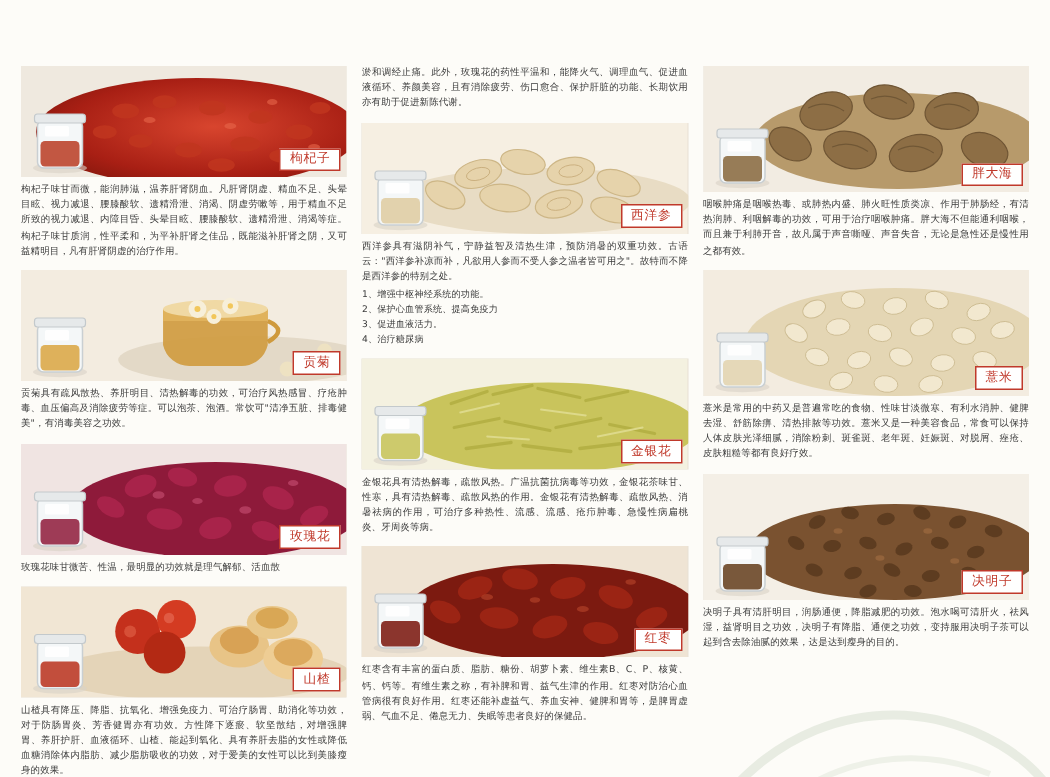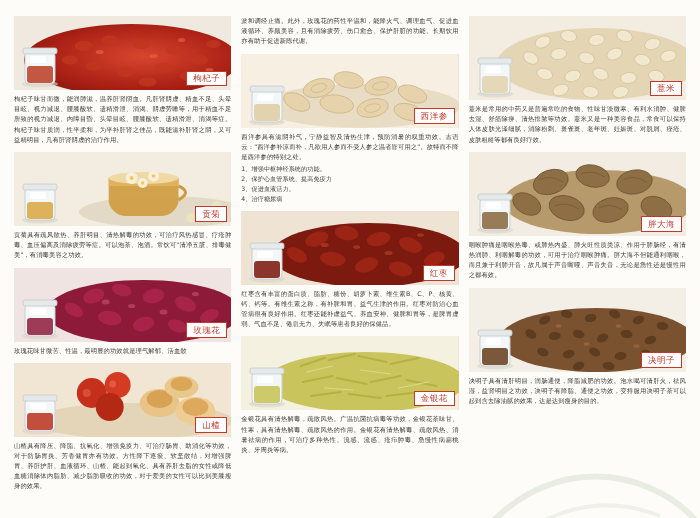--- a/index.html
+++ b/index.html
@@ -43,20 +43,21 @@
     flex-direction: row;
     padding: 16px 14px 10px 14px;
     box-sizing: border-box;
     gap: 10px;
   }
   .col {
     width: 218px;
     display: flex;
     flex-direction: column;
     gap: 7px;
+    margin-top: 28px;
   }
 
   .entry {
     position: relative;
   }
   .photo {
     position: relative;
     width: 100%;
     height: 74px;
     overflow: hidden;
@@ -320,57 +321,20 @@
         <p class="body-text">西洋参具有滋阴补气，宁静益智及清热生津，预防消暑的双重功效。古语云："西洋参补凉而补，凡欲用人参而不受人参之温者皆可用之"。故特而不降是西洋参的特别之处。</p>
         <p class="body-text small" style="margin-top:2px">1、增强中枢神经系统的功能。</p>
         <p class="body-text small" style="margin:0">2、保护心血管系统、提高免疫力</p>
         <p class="body-text small" style="margin:0">3、促进血液活力。</p>
         <p class="body-text small" style="margin:0">4、治疗糖尿病</p>
       </div>
 
       <div class="entry">
         <div class="photo">
           <svg class="art" viewBox="0 0 218 74" preserveAspectRatio="none" xmlns="http://www.w3.org/2000/svg">
-            <rect width="218" height="74" fill="#efe4d4"></rect>
-            <ellipse cx="128" cy="44" rx="98" ry="32" fill="#7c1a10"></ellipse>
-            <g fill="#9b2414">
-              <ellipse cx="76" cy="28" rx="12" ry="7" transform="rotate(-20 76 28)"></ellipse>
-              <ellipse cx="106" cy="22" rx="12" ry="7" transform="rotate(10 106 22)"></ellipse>
-              <ellipse cx="138" cy="28" rx="12" ry="7" transform="rotate(-12 138 28)"></ellipse>
-              <ellipse cx="170" cy="34" rx="12" ry="7" transform="rotate(22 170 34)"></ellipse>
-              <ellipse cx="92" cy="48" rx="13" ry="7" transform="rotate(8 92 48)"></ellipse>
-              <ellipse cx="126" cy="54" rx="12" ry="7" transform="rotate(-18 126 54)"></ellipse>
-              <ellipse cx="160" cy="58" rx="12" ry="7" transform="rotate(14 160 58)"></ellipse>
-              <ellipse cx="194" cy="48" rx="11" ry="6.5" transform="rotate(-22 194 48)"></ellipse>
-              <ellipse cx="56" cy="44" rx="11" ry="6.5" transform="rotate(28 56 44)"></ellipse>
-            </g>
-            <g fill="#bf4a2e" opacity="0.55">
-              <ellipse cx="84" cy="34" rx="4" ry="2"></ellipse>
-                <ellipse cx="148" cy="42" rx="4" ry="2"></ellipse>
-              <ellipse cx="116" cy="36" rx="3.5" ry="1.8"></ellipse>
-                <ellipse cx="180" cy="24" rx="3.5" ry="1.8"></ellipse>
-            </g>
-          </svg>
-          <div class="jar">
-            <svg viewBox="0 0 44 46" xmlns="http://www.w3.org/2000/svg">
-              <ellipse cx="22" cy="42" rx="18" ry="3.5" fill="#d8d2c6" opacity="0.6"></ellipse>
-              <rect x="7" y="10" width="30" height="32" rx="4" fill="#f4f7f8" stroke="#c9cfd2" stroke-width="1"></rect>
-              <rect x="9" y="24" width="26" height="17" rx="3" fill="#7c1a10" opacity="0.88"></rect>
-              <rect x="5" y="6" width="34" height="6" rx="2" fill="#e6e9ea" stroke="#c3c9cc" stroke-width="0.8"></rect>
-              <rect x="12" y="14" width="16" height="7" rx="1" fill="#ffffff" opacity="0.85"></rect>
-            </svg>
-          </div>
-          <span class="label">红枣</span>
-        </div>
-        <p class="body-text">红枣含有丰富的蛋白质、脂肪、糖份、胡萝卜素、维生素B、C、P、核黄、钙、钙等。有维生素之称，有补脾和胃、益气生津的作用。红枣对防治心血管病很有良好作用。红枣还能补虚益气、养血安神、健脾和胃等，是脾胃虚弱、气血不足、倦息无力、失眠等患者良好的保健品。</p>
-      </div>
-
-      <div class="entry">
-        <div class="photo">
-          <svg class="art" viewBox="0 0 218 74" preserveAspectRatio="none" xmlns="http://www.w3.org/2000/svg">
             <rect width="218" height="74" fill="#f4f1e0"></rect>
             <ellipse cx="125" cy="46" rx="100" ry="30" fill="#c9c45c"></ellipse>
             <g stroke="#b5b145" stroke-width="2.2" stroke-linecap="round">
               <line x1="60" y1="30" x2="84" y2="22"></line>
                 <line x1="88" y1="24" x2="114" y2="18"></line>
               <line x1="118" y1="20" x2="146" y2="26"></line>
                 <line x1="150" y1="28" x2="178" y2="22"></line>
               <line x1="62" y1="46" x2="92" y2="40"></line>
                 <line x1="96" y1="42" x2="126" y2="48"></line>
               <line x1="130" y1="46" x2="160" y2="40"></line>
@@ -393,23 +357,96 @@
               <rect x="9" y="24" width="26" height="17" rx="3" fill="#c9c45c" opacity="0.9"></rect>
               <rect x="5" y="6" width="34" height="6" rx="2" fill="#e6e9ea" stroke="#c3c9cc" stroke-width="0.8"></rect>
               <rect x="12" y="14" width="16" height="7" rx="1" fill="#ffffff" opacity="0.85"></rect>
             </svg>
           </div>
           <span class="label">金银花</span>
         </div>
         <p class="body-text">金银花具有清热解毒，疏散风热。广温抗菌抗病毒等功效，金银花茶味甘、性寒，具有清热解毒、疏散风热的作用。金银花有清热解毒、疏散风热、消暑祛病的作用，可治疗多种热性、流感、流感、疮疖肿毒、急慢性病扁桃炎、牙周炎等病。</p>
       </div>
 
+      <div class="entry">
+        <div class="photo">
+          <svg class="art" viewBox="0 0 218 74" preserveAspectRatio="none" xmlns="http://www.w3.org/2000/svg">
+            <rect width="218" height="74" fill="#efe4d4"></rect>
+            <ellipse cx="128" cy="44" rx="98" ry="32" fill="#7c1a10"></ellipse>
+            <g fill="#9b2414">
+              <ellipse cx="76" cy="28" rx="12" ry="7" transform="rotate(-20 76 28)"></ellipse>
+              <ellipse cx="106" cy="22" rx="12" ry="7" transform="rotate(10 106 22)"></ellipse>
+              <ellipse cx="138" cy="28" rx="12" ry="7" transform="rotate(-12 138 28)"></ellipse>
+              <ellipse cx="170" cy="34" rx="12" ry="7" transform="rotate(22 170 34)"></ellipse>
+              <ellipse cx="92" cy="48" rx="13" ry="7" transform="rotate(8 92 48)"></ellipse>
+              <ellipse cx="126" cy="54" rx="12" ry="7" transform="rotate(-18 126 54)"></ellipse>
+              <ellipse cx="160" cy="58" rx="12" ry="7" transform="rotate(14 160 58)"></ellipse>
+              <ellipse cx="194" cy="48" rx="11" ry="6.5" transform="rotate(-22 194 48)"></ellipse>
+              <ellipse cx="56" cy="44" rx="11" ry="6.5" transform="rotate(28 56 44)"></ellipse>
+            </g>
+            <g fill="#bf4a2e" opacity="0.55">
+              <ellipse cx="84" cy="34" rx="4" ry="2"></ellipse>
+                <ellipse cx="148" cy="42" rx="4" ry="2"></ellipse>
+              <ellipse cx="116" cy="36" rx="3.5" ry="1.8"></ellipse>
+                <ellipse cx="180" cy="24" rx="3.5" ry="1.8"></ellipse>
+            </g>
+          </svg>
+          <div class="jar">
+            <svg viewBox="0 0 44 46" xmlns="http://www.w3.org/2000/svg">
+              <ellipse cx="22" cy="42" rx="18" ry="3.5" fill="#d8d2c6" opacity="0.6"></ellipse>
+              <rect x="7" y="10" width="30" height="32" rx="4" fill="#f4f7f8" stroke="#c9cfd2" stroke-width="1"></rect>
+              <rect x="9" y="24" width="26" height="17" rx="3" fill="#7c1a10" opacity="0.88"></rect>
+              <rect x="5" y="6" width="34" height="6" rx="2" fill="#e6e9ea" stroke="#c3c9cc" stroke-width="0.8"></rect>
+              <rect x="12" y="14" width="16" height="7" rx="1" fill="#ffffff" opacity="0.85"></rect>
+            </svg>
+          </div>
+          <span class="label">红枣</span>
+        </div>
+        <p class="body-text">红枣含有丰富的蛋白质、脂肪、糖份、胡萝卜素、维生素B、C、P、核黄、钙、钙等。有维生素之称，有补脾和胃、益气生津的作用。红枣对防治心血管病很有良好作用。红枣还能补虚益气、养血安神、健脾和胃等，是脾胃虚弱、气血不足、倦息无力、失眠等患者良好的保健品。</p>
+      </div>
+
     </div>
 
     <div class="col">
+
+      <div class="entry">
+        <div class="photo tall">
+          <svg class="art" viewBox="0 0 218 84" preserveAspectRatio="none" xmlns="http://www.w3.org/2000/svg">
+            <rect width="218" height="84" fill="#f2ece2"></rect>
+            <ellipse cx="130" cy="50" rx="96" ry="32" fill="#b79a6b"></ellipse>
+            <g fill="#8d6e45" stroke="#6f5534" stroke-width="0.8">
+              <ellipse cx="82" cy="30" rx="18" ry="12" transform="rotate(-18 82 30)"></ellipse>
+              <ellipse cx="124" cy="24" rx="17" ry="11" transform="rotate(12 124 24)"></ellipse>
+              <ellipse cx="166" cy="30" rx="18" ry="12" transform="rotate(-10 166 30)"></ellipse>
+              <ellipse cx="98" cy="56" rx="18" ry="12" transform="rotate(16 98 56)"></ellipse>
+              <ellipse cx="142" cy="58" rx="18" ry="12" transform="rotate(-14 142 58)"></ellipse>
+              <ellipse cx="188" cy="56" rx="16" ry="11" transform="rotate(20 188 56)"></ellipse>
+              <ellipse cx="58" cy="52" rx="15" ry="10" transform="rotate(28 58 52)"></ellipse>
+            </g>
+            <g fill="none" stroke="#6a5232" stroke-width="0.7" opacity="0.8">
+              <path d="M70 28 q12 -6 24 2"></path>
+                <path d="M112 22 q12 -5 24 3"></path>
+              <path d="M154 28 q12 -6 24 2"></path>
+                <path d="M86 54 q12 -5 24 3"></path>
+              <path d="M130 56 q12 -6 24 2"></path>
+            </g>
+          </svg>
+          <div class="jar">
+            <svg viewBox="0 0 44 46" xmlns="http://www.w3.org/2000/svg">
+              <ellipse cx="22" cy="42" rx="18" ry="3.5" fill="#d8d2c6" opacity="0.6"></ellipse>
+              <rect x="7" y="10" width="30" height="32" rx="4" fill="#f4f7f8" stroke="#c9cfd2" stroke-width="1"></rect>
+              <rect x="9" y="24" width="26" height="17" rx="3" fill="#8d6e45" opacity="0.9"></rect>
+              <rect x="5" y="6" width="34" height="6" rx="2" fill="#e6e9ea" stroke="#c3c9cc" stroke-width="0.8"></rect>
+              <rect x="12" y="14" width="16" height="7" rx="1" fill="#ffffff" opacity="0.85"></rect>
+            </svg>
+          </div>
+          <span class="label">胖大海</span>
+        </div>
+        <p class="body-text">咽喉肿痛是咽喉热毒、或肺热内盛、肺火旺性质类凉、作用于肺肠经，有清热润肺、利咽解毒的功效，可用于治疗咽喉肿痛。胖大海不但能通利咽喉，而且兼于利肺开音，故凡属于声音嘶哑、声音失音，无论是急性还是慢性用之都有效。</p>
+      </div>
 
       <div class="entry">
         <div class="photo tall">
           <svg class="art" viewBox="0 0 218 84" preserveAspectRatio="none" xmlns="http://www.w3.org/2000/svg">
             <rect width="218" height="84" fill="#f3ece0"></rect>
             <ellipse cx="128" cy="48" rx="100" ry="36" fill="#e4d6b4"></ellipse>
             <g fill="#f2e8cf" stroke="#cdbc92" stroke-width="0.6">
               <ellipse cx="74" cy="26" rx="8" ry="5.5" transform="rotate(-25 74 26)"></ellipse>
               <ellipse cx="100" cy="20" rx="8" ry="5.5" transform="rotate(12 100 20)"></ellipse>
               <ellipse cx="128" cy="24" rx="8" ry="5.5" transform="rotate(-10 128 24)"></ellipse>
@@ -441,56 +478,20 @@
             </svg>
           </div>
           <span class="label">薏米</span>
         </div>
         <p class="body-text">薏米是常用的中药又是普遍常吃的食物、性味甘淡微寒、有利水消肿、健脾去湿、舒筋除痹、清热排脓等功效。薏米又是一种美容食品，常食可以保持人体皮肤光泽细腻，消除粉刺、斑雀斑、老年斑、妊娠斑、对脱屑、痤疮、皮肤粗糙等都有良好疗效。</p>
       </div>
 
       <div class="entry">
         <div class="photo tall">
           <svg class="art" viewBox="0 0 218 84" preserveAspectRatio="none" xmlns="http://www.w3.org/2000/svg">
-            <rect width="218" height="84" fill="#f2ece2"></rect>
-            <ellipse cx="130" cy="50" rx="96" ry="32" fill="#b79a6b"></ellipse>
-            <g fill="#8d6e45" stroke="#6f5534" stroke-width="0.8">
-              <ellipse cx="82" cy="30" rx="18" ry="12" transform="rotate(-18 82 30)"></ellipse>
-              <ellipse cx="124" cy="24" rx="17" ry="11" transform="rotate(12 124 24)"></ellipse>
-              <ellipse cx="166" cy="30" rx="18" ry="12" transform="rotate(-10 166 30)"></ellipse>
-              <ellipse cx="98" cy="56" rx="18" ry="12" transform="rotate(16 98 56)"></ellipse>
-              <ellipse cx="142" cy="58" rx="18" ry="12" transform="rotate(-14 142 58)"></ellipse>
-              <ellipse cx="188" cy="56" rx="16" ry="11" transform="rotate(20 188 56)"></ellipse>
-              <ellipse cx="58" cy="52" rx="15" ry="10" transform="rotate(28 58 52)"></ellipse>
-            </g>
-            <g fill="none" stroke="#6a5232" stroke-width="0.7" opacity="0.8">
-              <path d="M70 28 q12 -6 24 2"></path>
-                <path d="M112 22 q12 -5 24 3"></path>
-              <path d="M154 28 q12 -6 24 2"></path>
-                <path d="M86 54 q12 -5 24 3"></path>
-              <path d="M130 56 q12 -6 24 2"></path>
-            </g>
-          </svg>
-          <div class="jar">
-            <svg viewBox="0 0 44 46" xmlns="http://www.w3.org/2000/svg">
-              <ellipse cx="22" cy="42" rx="18" ry="3.5" fill="#d8d2c6" opacity="0.6"></ellipse>
-              <rect x="7" y="10" width="30" height="32" rx="4" fill="#f4f7f8" stroke="#c9cfd2" stroke-width="1"></rect>
-              <rect x="9" y="24" width="26" height="17" rx="3" fill="#8d6e45" opacity="0.9"></rect>
-              <rect x="5" y="6" width="34" height="6" rx="2" fill="#e6e9ea" stroke="#c3c9cc" stroke-width="0.8"></rect>
-              <rect x="12" y="14" width="16" height="7" rx="1" fill="#ffffff" opacity="0.85"></rect>
-            </svg>
-          </div>
-          <span class="label">胖大海</span>
-        </div>
-        <p class="body-text">咽喉肿痛是咽喉热毒、或肺热内盛、肺火旺性质类凉、作用于肺肠经，有清热润肺、利咽解毒的功效，可用于治疗咽喉肿痛。胖大海不但能通利咽喉，而且兼于利肺开音，故凡属于声音嘶哑、声音失音，无论是急性还是慢性用之都有效。</p>
-      </div>
-
-      <div class="entry">
-        <div class="photo tall">
-          <svg class="art" viewBox="0 0 218 84" preserveAspectRatio="none" xmlns="http://www.w3.org/2000/svg">
             <rect width="218" height="84" fill="#f4efe6"></rect>
             <ellipse cx="128" cy="52" rx="98" ry="32" fill="#7a5230"></ellipse>
             <g fill="#5d3c20">
               <ellipse cx="76" cy="32" rx="6" ry="4" transform="rotate(-30 76 32)"></ellipse>
               <ellipse cx="98" cy="26" rx="6" ry="4" transform="rotate(15 98 26)"></ellipse>
               <ellipse cx="122" cy="30" rx="6" ry="4" transform="rotate(-12 122 30)"></ellipse>
               <ellipse cx="146" cy="26" rx="6" ry="4" transform="rotate(25 146 26)"></ellipse>
               <ellipse cx="170" cy="32" rx="6" ry="4" transform="rotate(-20 170 32)"></ellipse>
               <ellipse cx="194" cy="38" rx="6" ry="4" transform="rotate(10 194 38)"></ellipse>
               <ellipse cx="62" cy="46" rx="6" ry="4" transform="rotate(32 62 46)"></ellipse>

